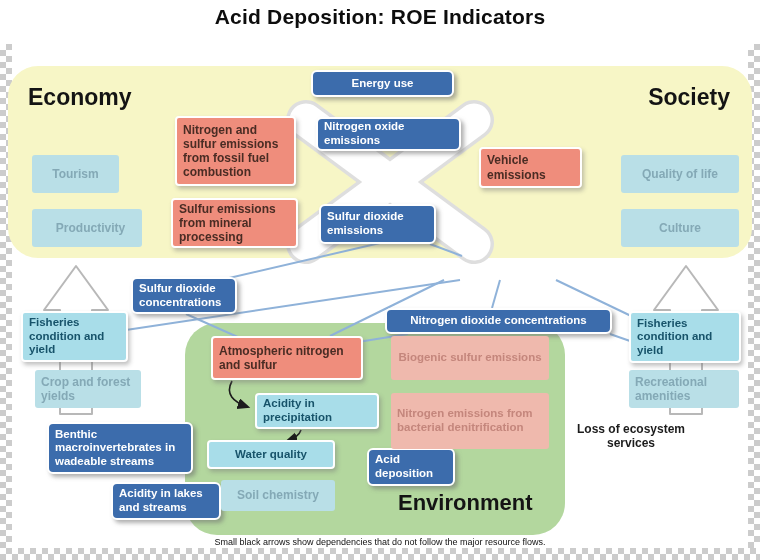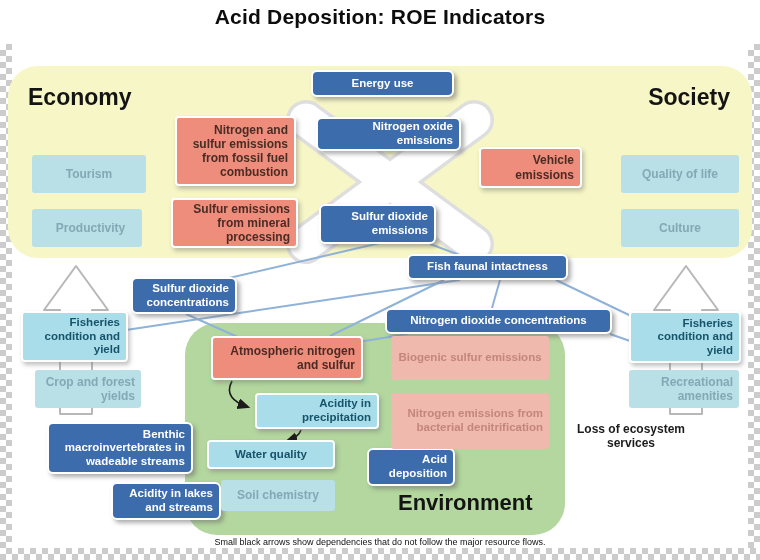--- a/index.html
+++ b/index.html
@@ -24,21 +24,21 @@
   .lbl-society{right:30px;top:84px;font-size:23px;}
   .lbl-environment{left:398px;top:490px;font-size:22px;}
   .overlay{position:absolute;left:0;top:0;width:760px;height:560px;z-index:2;pointer-events:none;}
   .ribbon-outline{stroke:#dedede;stroke-width:40;stroke-linecap:round;fill:none;}
   .ribbon{stroke:#ffffff;stroke-width:33;stroke-linecap:round;fill:none;}
   .block-arrow{fill:#ffffff;stroke:#b8b8b8;stroke-width:2;stroke-linejoin:round;}
   .connectors line{stroke:#8fb2d9;stroke-width:2;}
   .dep-arrows path{stroke:#1c1c1c;stroke-width:1.6;fill:none;}
   .box{
     position:absolute;z-index:5;box-sizing:border-box;
-    display:flex;align-items:center;justify-content:center;text-align:right;
+    display:flex;align-items:center;justify-content:center;text-align:left;
     padding:2px 6px;line-height:1.18;font-weight:bold;
   }
   .bluebox{
     background:#3c6cac;color:#ffffff;border:2px solid #ffffff;border-radius:6px;
     font-size:11.5px;box-shadow:3px 3px 4px rgba(110,110,110,.55);
   }
   .salmon{
     background:#ef8d7c;color:#4a2c24;border:2px solid #ffffff;border-radius:4px;
     font-size:12px;box-shadow:2px 3px 4px rgba(120,120,120,.45);
   }
@@ -108,36 +108,35 @@
     </g>
   </svg>
 
   <div class="region-label lbl-economy">Economy</div>
   <div class="region-label lbl-society">Society</div>
   <div class="region-label lbl-environment">Environment</div>
 
   <div class="box bluebox" style="left:311px;top:70px;width:143px;height:27px;">Energy use</div>
   <div class="box bluebox" style="left:316px;top:117px;width:145px;height:34px;">Nitrogen oxide emissions</div>
   <div class="box bluebox" style="left:319px;top:204px;width:117px;height:40px;">Sulfur dioxide emissions</div>
-  <div class="box bluebox" style="left:407px;top:254px;width:161px;height:26px;">Fish faunal intactness</div>
   <div class="box bluebox" style="left:131px;top:277px;width:106px;height:37px;">Sulfur dioxide concentrations</div>
   <div class="box bluebox" style="left:385px;top:308px;width:227px;height:26px;">Nitrogen dioxide concentrations</div>
   <div class="box bluebox" style="left:47px;top:422px;width:146px;height:52px;">Benthic macroinvertebrates in wadeable streams</div>
   <div class="box bluebox" style="left:111px;top:482px;width:110px;height:38px;">Acidity in lakes and streams</div>
   <div class="box bluebox" style="left:367px;top:448px;width:88px;height:38px;">Acid deposition</div>
 
   <div class="box salmon" style="left:175px;top:116px;width:121px;height:70px;">Nitrogen and sulfur emissions from fossil fuel combustion</div>
   <div class="box salmon" style="left:171px;top:198px;width:127px;height:50px;">Sulfur emissions from mineral processing</div>
   <div class="box salmon" style="left:479px;top:147px;width:103px;height:41px;">Vehicle emissions</div>
   <div class="box salmon" style="left:211px;top:336px;width:152px;height:44px;">Atmospheric nitrogen and sulfur</div>
 
   <div class="box salmon-faded" style="left:391px;top:336px;width:158px;height:44px;">Biogenic sulfur emissions</div>
   <div class="box salmon-faded" style="left:391px;top:393px;width:158px;height:56px;">Nitrogen emissions from bacterial denitrification</div>
 
-  <div class="box cyan-faded" style="left:32px;top:155px;width:114px;height:38px;">Tourism</div>
+  <div class="box cyan-faded" style="left:32px;top:155px;width:87px;height:38px;">Tourism</div>
   <div class="box cyan-faded" style="left:32px;top:209px;width:110px;height:38px;padding-left:13px;">Productivity</div>
   <div class="box cyan-faded" style="left:621px;top:155px;width:118px;height:38px;">Quality of life</div>
   <div class="box cyan-faded" style="left:621px;top:209px;width:118px;height:38px;">Culture</div>
   <div class="box cyan-faded" style="left:35px;top:370px;width:106px;height:38px;">Crop and forest yields</div>
   <div class="box cyan-faded" style="left:629px;top:370px;width:110px;height:38px;">Recreational amenities</div>
   <div class="box cyan-faded" style="left:221px;top:480px;width:114px;height:31px;">Soil chemistry</div>
 
   <div class="box cyan" style="left:21px;top:311px;width:107px;height:51px;">Fisheries condition and yield</div>
   <div class="box cyan" style="left:629px;top:311px;width:112px;height:52px;">Fisheries condition and yield</div>
   <div class="box cyan" style="left:255px;top:393px;width:124px;height:36px;">Acidity in precipitation</div>

